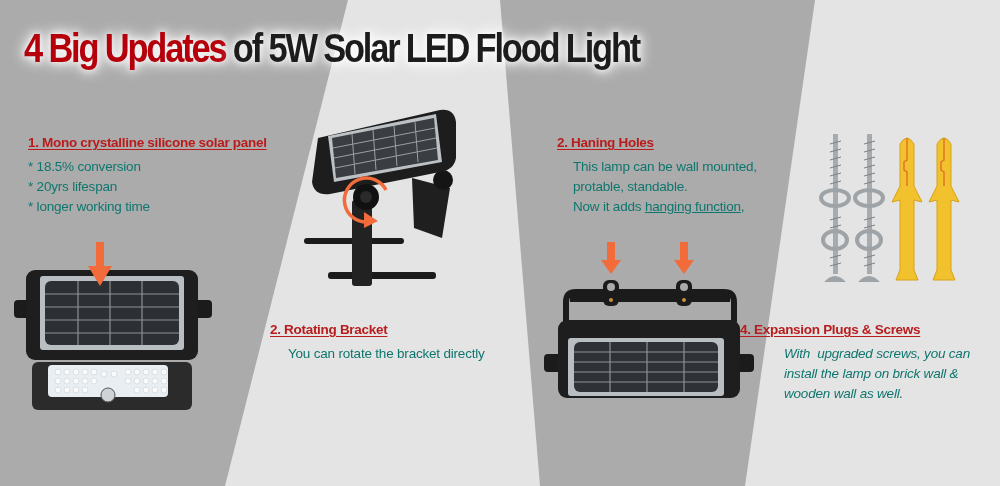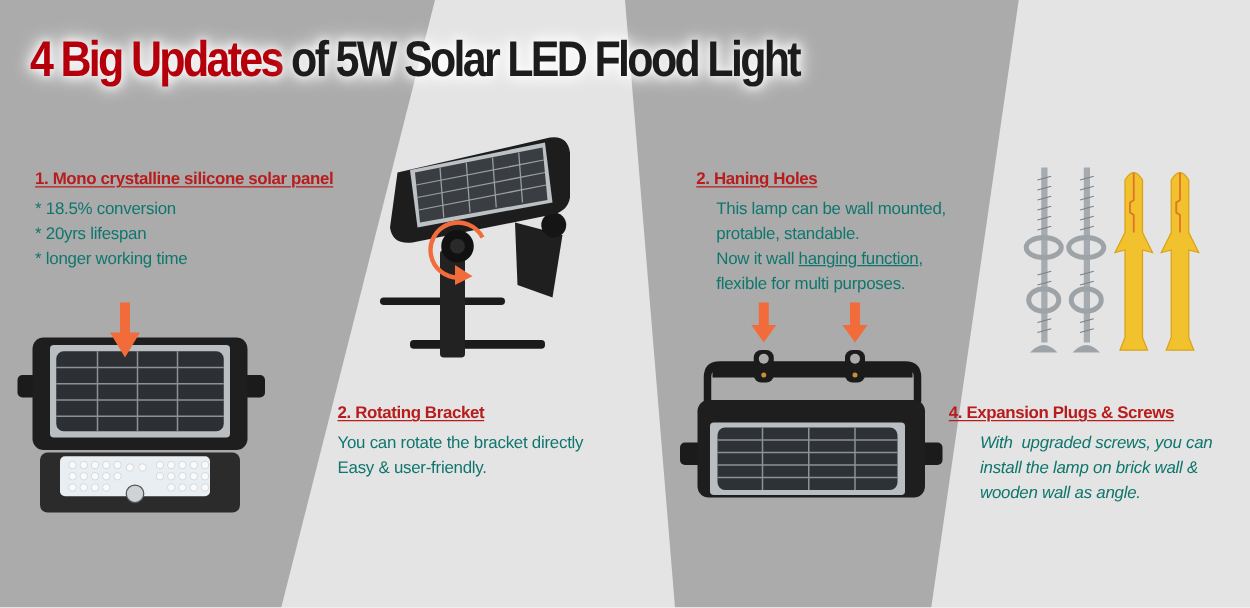--- a/index.html
+++ b/index.html
@@ -120,31 +120,29 @@
     </g>
 
     <circle cx="76" cy="97" r="13" fill="#111"></circle>
     <circle cx="76" cy="97" r="6" fill="#2a2a2a"></circle>
 
     <path d="M96,90 A22,22 0 1,0 78,122" fill="none" stroke="#f26b3a" stroke-width="3.5"></path>
     <polygon points="74,112 88,121 74,128" fill="#f26b3a"></polygon>
   </svg>
 
   <div class="section-heading" style="left:270px;top:322px;">2. Rotating Bracket</div>
-  <div class="body-text" style="left:270px;top:344px;">
+  <div class="body-text" style="left:288px;top:344px;">
     <span class="line">You can rotate the bracket directly</span>
-    <span class="line">Easy &amp; user-friendly.</span>
   </div>
 
   <div class="section-heading" style="left:557px;top:135px;">2. Haning Holes</div>
   <div class="body-text" style="left:557px;top:157px;margin-left:16px;">
     <span class="line">This lamp can be wall mounted,</span>
     <span class="line">protable, standable.</span>
-    <span class="line"><span>Now it wall </span><span class="u">hanging function</span><span>,</span></span>
-    <span class="line">flexible for multi purposes.</span>
+    <span class="line"><span>Now it adds </span><span class="u">hanging function</span><span>,</span></span>
   </div>
 
   <svg style="left:540px;top:240px;" width="220" height="200" viewBox="0 0 220 200">
 
     <rect x="67" y="2" width="8" height="20" fill="#f26b3a"></rect>
     <polygon points="61,20 81,20 71,34" fill="#f26b3a"></polygon>
     <rect x="140" y="2" width="8" height="20" fill="#f26b3a"></rect>
     <polygon points="134,20 154,20 144,34" fill="#f26b3a"></polygon>
 
     <path d="M26,82 L26,62 Q26,52 36,52 L184,52 Q194,52 194,62 L194,82" fill="none" stroke="#1b1b1b" stroke-width="6"></path>
@@ -211,20 +209,20 @@
       <path d="M58,162 Q69,150 80,162 Z" fill="#9ea3a7"></path>
 
       <path d="M100,24 Q107,12 114,24 L114,66 L122,82 L114,80 L114,150 L118,160 L96,160 L100,150 L100,80 L92,82 L100,66 Z" fill="#f2c12e" stroke="#d9a216" stroke-width="1"></path>
       <path d="M107,18 L107,40 L104,42 L104,50 L107,52 L107,66" fill="none" stroke="#e0762a" stroke-width="1.5"></path>
 
       <path d="M137,24 Q144,12 151,24 L151,66 L159,82 L151,80 L151,150 L155,160 L133,160 L137,150 L137,80 L129,82 L137,66 Z" fill="#f2c12e" stroke="#d9a216" stroke-width="1"></path>
       <path d="M144,18 L144,40 L141,42 L141,50 L144,52 L144,66" fill="none" stroke="#e0762a" stroke-width="1.5"></path>
     </g>
   </svg>
 
-  <div class="section-heading" style="left:759px;top:322px;">4. Expansion Plugs &amp; Screws</div>
+  <div class="section-heading" style="left:740px;top:322px;">4. Expansion Plugs &amp; Screws</div>
   <div class="body-text" style="left:784px;top:344px;font-style:italic;">
     <span class="line" style="white-space:pre;">With  upgraded screws, you can</span>
     <span class="line">install the lamp on brick wall &amp;</span>
-    <span class="line">wooden wall as angle.</span>
+    <span class="line">wooden wall as well.</span>
   </div>
 
 </div>
 
 </body></html>

